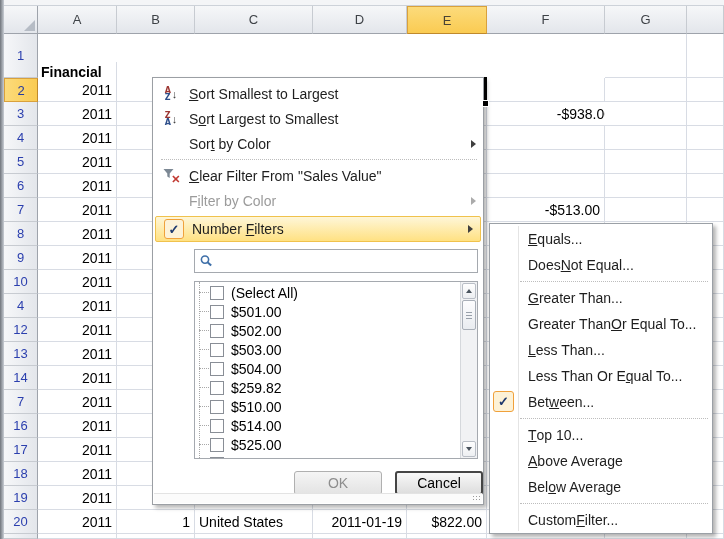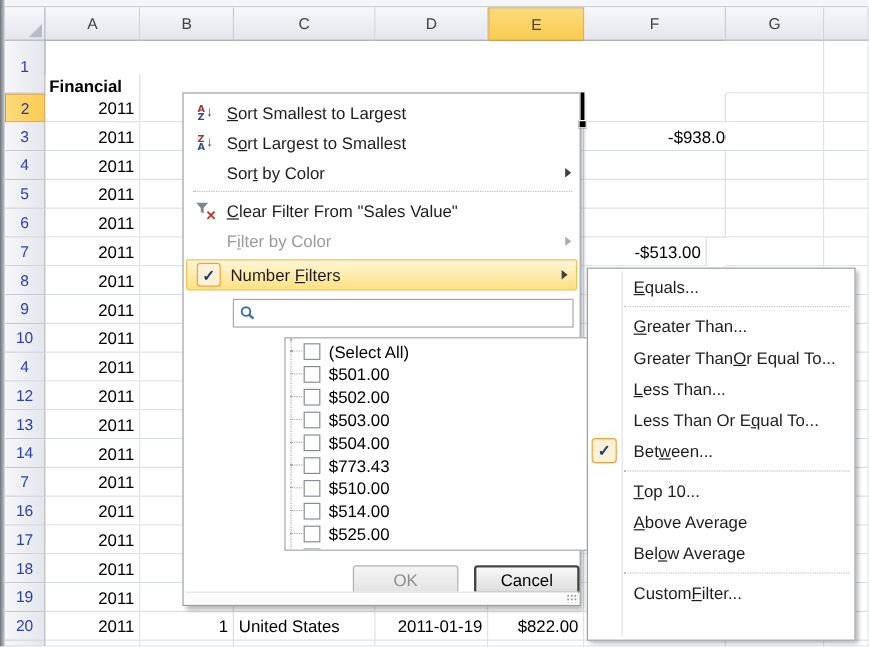--- a/index.html
+++ b/index.html
@@ -74,21 +74,21 @@
 
   
   .searchbox{left:41px;top:171px;width:284px;height:24px;border:1px solid #a5a9af;display:flex;
     align-items:center;padding:0 4px;background:#fff;}
   .searchbox input{border:none;outline:none;flex:1;font-size:14px;color:#3f3f3f;
     font-family:inherit;background:transparent;min-width:0;}
   .searchbox input::placeholder{color:#4a4a4a;opacity:1;}
 
   
   .listbox{left:41px;top:203px;width:284px;height:178px;border:1px solid #a5a9af;background:#fff;
-    overflow:hidden;margin-left:43px;}
+    overflow:hidden;}
   .listitems{position:absolute;left:0;top:1px;right:17px;}
   .li{height:19px;display:flex;align-items:center;padding-left:15px;position:relative;}
   .li::before{content:"";position:absolute;left:4px;top:9px;width:10px;border-top:1px dotted #a8a8a8;}
   .treeline{position:absolute;left:4px;top:0;height:176px;border-left:1px dotted #a8a8a8;}
   .cb{width:12px;height:12px;border:1px solid #898e96;background:#fff;flex:none;}
   .li .lt{font-size:14px;margin-left:7px;white-space:nowrap;}
   .scroll{position:absolute;right:0;top:0;width:17px;height:100%;background:#f1f2f4;
     border-left:1px solid #d5d8dc;box-sizing:border-box;}
   .sbtn{position:absolute;left:1px;width:14px;height:16px;background:linear-gradient(#fefefe,#edeff2);
     border:1px solid #b9bec6;border-radius:2px;box-sizing:border-box;display:flex;
@@ -213,21 +213,21 @@
       <div class="cell num abs" style="left: 313px; top: 174px; width: 94px; height: 24px;"></div>
       <div class="cell num abs" style="left: 407px; top: 174px; width: 80px; height: 24px;"></div>
       <div class="cell num abs" style="left: 487px; top: 174px; width: 118px; height: 24px;"></div>
       <div class="cell abs" style="left: 605px; top: 174px; width: 82px; height: 24px;"></div>
       <div class="cell abs" style="left: 687px; top: 174px; width: 37px; height: 24px;"></div>
       <div class="cell num abs" style="left: 38px; top: 198px; width: 79px; height: 24px;">2011</div>
       <div class="cell num abs" style="left: 117px; top: 198px; width: 78px; height: 24px;"></div>
       <div class="cell abs" style="left: 195px; top: 198px; width: 118px; height: 24px;"></div>
       <div class="cell num abs" style="left: 313px; top: 198px; width: 94px; height: 24px;"></div>
       <div class="cell num abs" style="left: 407px; top: 198px; width: 80px; height: 24px;"></div>
-      <div class="cell num abs" style="left: 487px; top: 198px; width: 102px; height: 24px;">-$513.00</div>
+      <div class="cell num abs" style="left: 487px; top: 198px; width: 118px; height: 24px;">-$513.00</div>
       <div class="cell abs" style="left: 605px; top: 198px; width: 82px; height: 24px;"></div>
       <div class="cell abs" style="left: 687px; top: 198px; width: 37px; height: 24px;"></div>
       <div class="cell num abs" style="left: 38px; top: 222px; width: 79px; height: 24px;">2011</div>
       <div class="cell num abs" style="left: 117px; top: 222px; width: 78px; height: 24px;"></div>
       <div class="cell abs" style="left: 195px; top: 222px; width: 118px; height: 24px;"></div>
       <div class="cell num abs" style="left: 313px; top: 222px; width: 94px; height: 24px;"></div>
       <div class="cell num abs" style="left: 407px; top: 222px; width: 80px; height: 24px;"></div>
       <div class="cell num abs" style="left: 487px; top: 222px; width: 118px; height: 24px;"></div>
       <div class="cell abs" style="left: 605px; top: 222px; width: 82px; height: 24px;"></div>
       <div class="cell abs" style="left: 687px; top: 222px; width: 37px; height: 24px;"></div>
@@ -423,21 +423,21 @@
           <div class="li">
             <div class="cb"></div>
             <div class="lt">$503.00</div>
           </div>
           <div class="li">
             <div class="cb"></div>
             <div class="lt">$504.00</div>
           </div>
           <div class="li">
             <div class="cb"></div>
-            <div class="lt">$773.43</div>
+            <div class="lt">$259.82</div>
           </div>
           <div class="li">
             <div class="cb"></div>
             <div class="lt">$510.00</div>
           </div>
           <div class="li">
             <div class="cb"></div>
             <div class="lt">$514.00</div>
           </div>
           <div class="li">
@@ -467,20 +467,21 @@
     </div>
   </div>
 
   <div class="abs e2edge"></div>
   <div class="abs e2handle"></div>
 
   <div class="abs submenu">
     <div class="gutterline"></div>
     <div id="subitems">
         <div class="smi"><u>E</u>quals...</div>
+        <div class="smi">Does <u>N</u>ot Equal...</div>
         <div class="ssep"></div>
         <div class="smi"><u>G</u>reater Than...</div>
         <div class="smi">Greater Than <u>O</u>r Equal To...</div>
         <div class="smi"><u>L</u>ess Than...</div>
         <div class="smi">Less Than Or E<u>q</u>ual To...</div>
         <div class="smi"><div class="chk">✓</div>Bet<u>w</u>een...</div>
         <div class="ssep"></div>
         <div class="smi"><u>T</u>op 10...</div>
         <div class="smi"><u>A</u>bove Average</div>
         <div class="smi">Bel<u>o</u>w Average</div>

